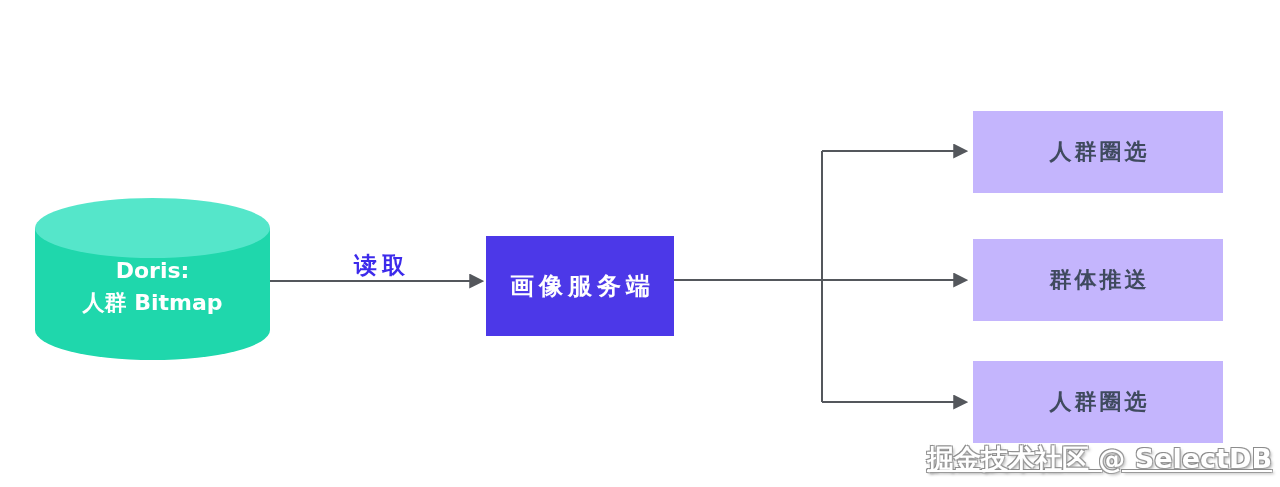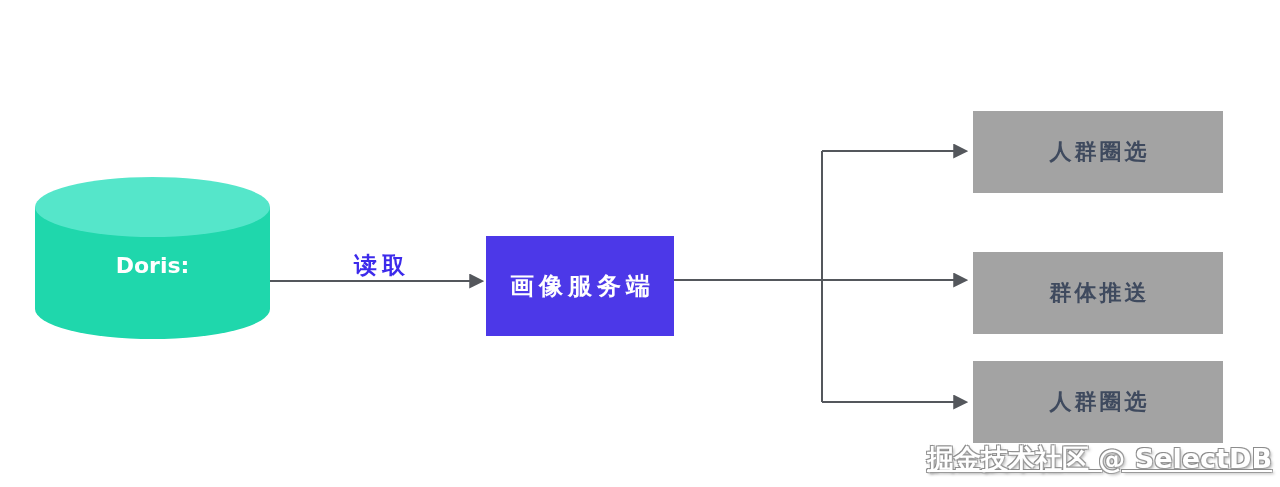--- a/index.html
+++ b/index.html
@@ -20,21 +20,21 @@
   .connectors {
     position: absolute;
     left: 0; top: 0;
     width: 1280px;
     height: 487px;
     pointer-events: none;
   }
   .cyl-node {
     position: absolute;
     left: 35px;
-    top: 177px;
+    top: 198px;
     width: 235px;
     height: 162px;
     text-decoration: underline;
   }
   .cyl-node svg { position: absolute; left: 0; top: 0; }
   .cyl-label {
     position: absolute;
     left: 0; top: 0;
     width: 235px;
     height: 162px;
@@ -75,33 +75,33 @@
     font-weight: bold;
     letter-spacing: 5px;
     text-indent: 5px;
     white-space: nowrap;
   }
   .output-node {
     position: absolute;
     left: 973px;
     width: 250px;
     height: 82px;
-    background: #a3a3a3;
+    background: #c4b5fd;
     display: flex;
     align-items: center;
     justify-content: center;
     color: #3f4a5e;
     font-size: 22px;
     font-weight: bold;
     letter-spacing: 3px;
     text-indent: 3px;
     white-space: nowrap;
   }
   .output-1 { top: 111px; }
-  .output-2 { top: 252px; }
+  .output-2 { top: 239px; }
   .output-3 { top: 361px; }
   .watermark {
     position: absolute;
     right: 8px;
     bottom: 10px;
     font-size: 27px;
     font-weight: bold;
     color: #ffffff;
     text-shadow:
       -1px -1px 0 #8c8c8c,
@@ -136,20 +136,21 @@
     <line x1="822" y1="402" x2="966" y2="402" stroke="#54575c" stroke-width="2" marker-end="url(#arrowhead)"></line>
   </svg>
 
   <div class="cyl-node">
     <svg width="235" height="162" viewBox="0 0 235 162">
       <path d="M0 30 L0 132 A117.5 30 0 0 0 235 132 L235 30 Z" fill="#1fd7ac"></path>
       <ellipse cx="117.5" cy="30" rx="117.5" ry="30" fill="#55e6ca"></ellipse>
     </svg>
     <div class="cyl-label">
       <span>Doris:</span>
+      <span>人群 Bitmap</span>
     </div>
   </div>
 
   <div class="edge-label">读取</div>
 
   <div class="service-node">画像服务端</div>
 
   <div class="output-node output-1">人群圈选</div>
   <div class="output-node output-2">群体推送</div>
   <div class="output-node output-3">人群圈选</div>

